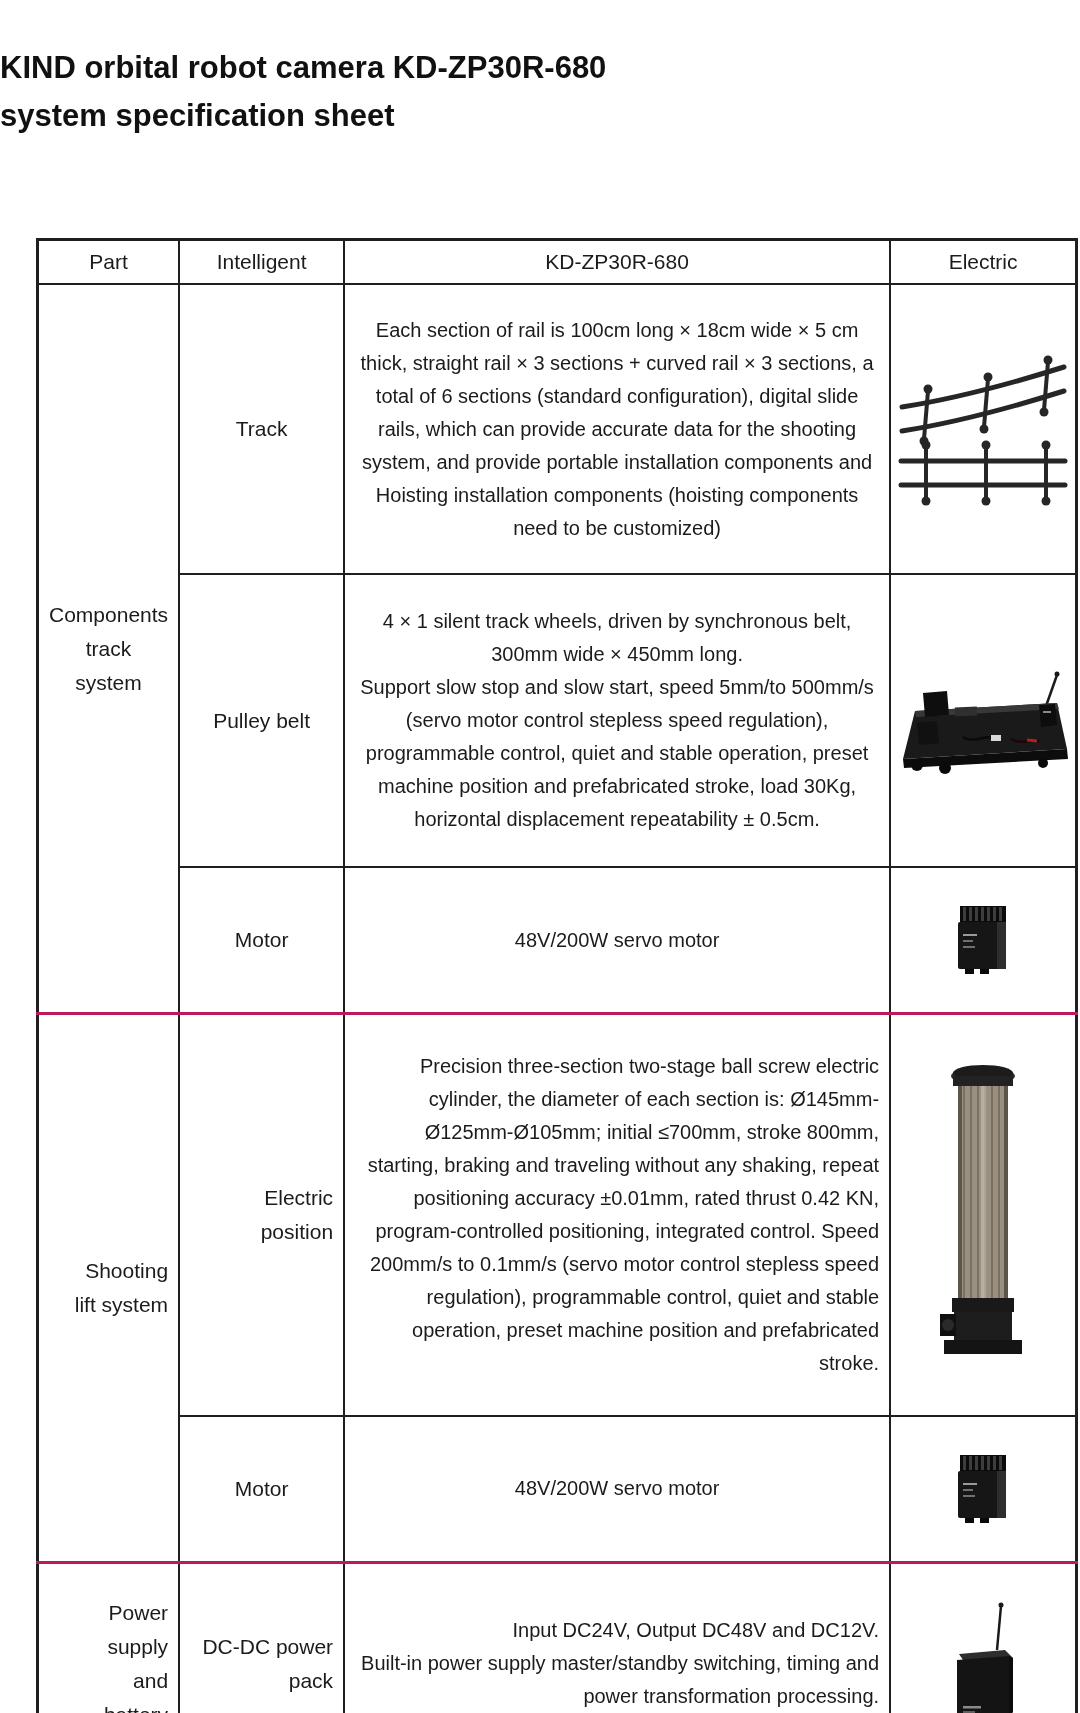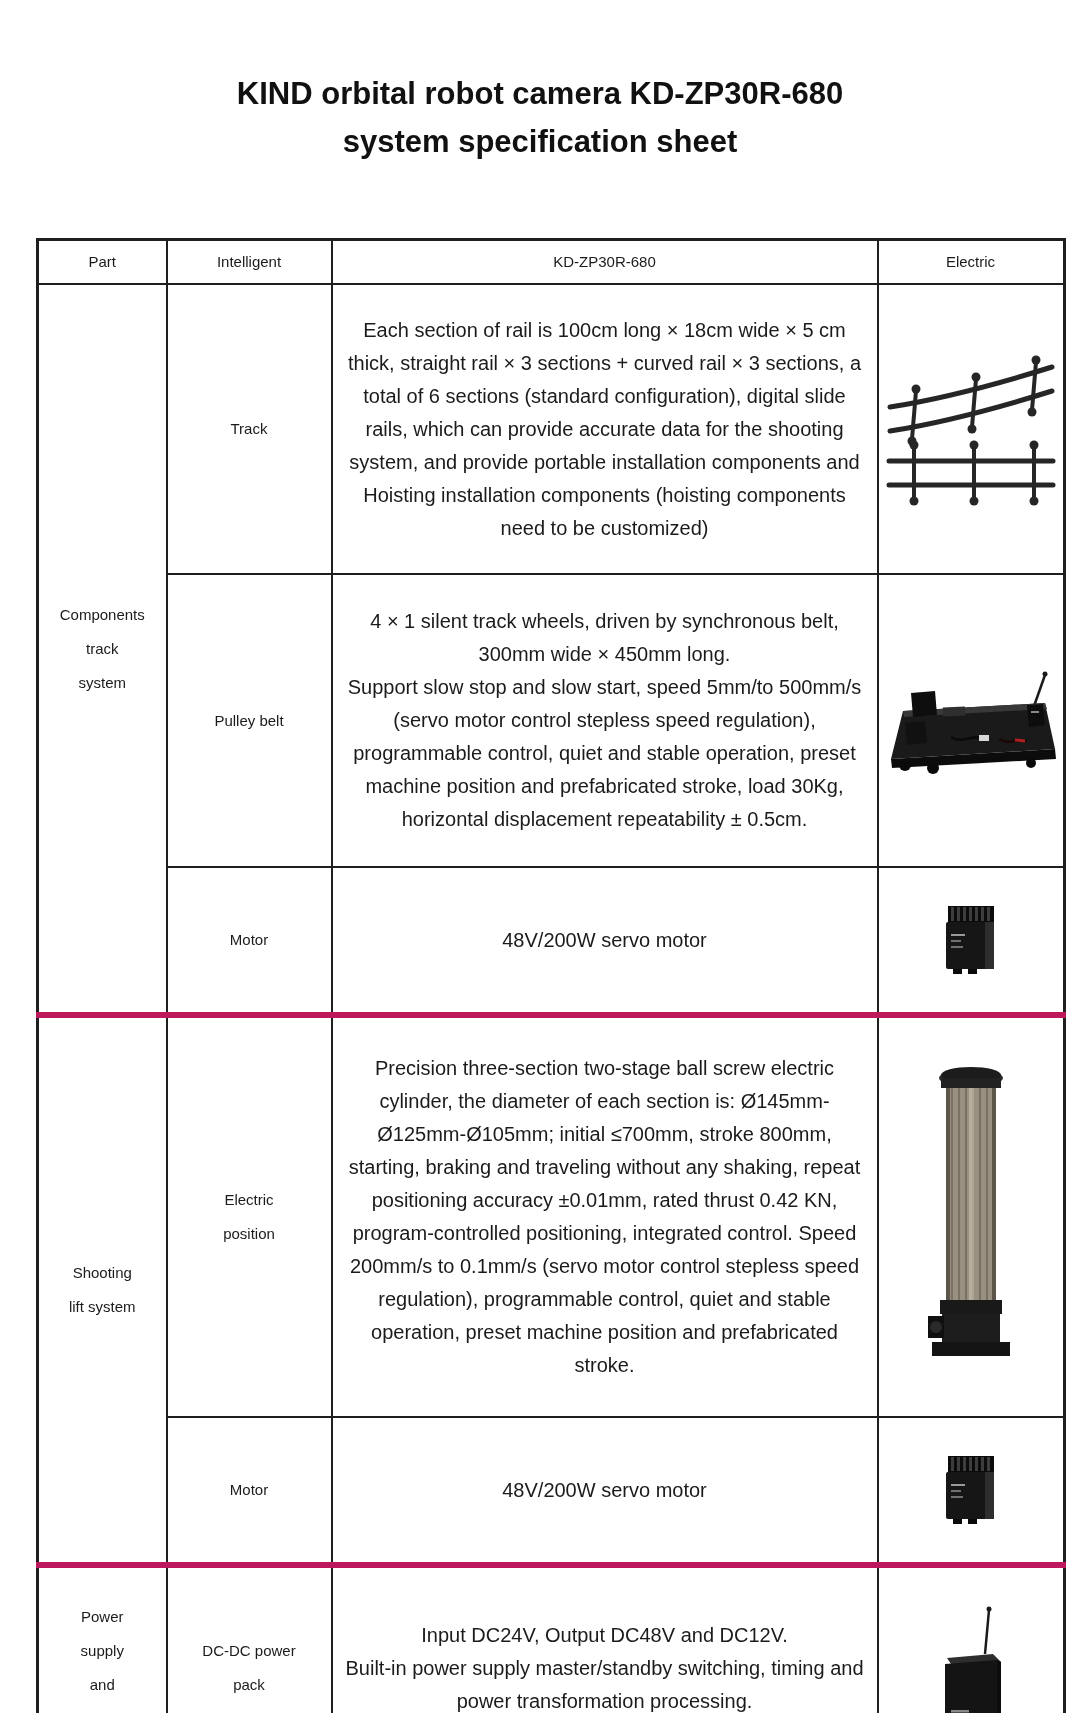--- a/index.html
+++ b/index.html
@@ -10,59 +10,57 @@
     background:#ffffff;
     font-family:"Liberation Sans", sans-serif;
     color:#1b1b1b;
     overflow:hidden;
   }
   .title{
     position:absolute;
     top:44px;
     left:0;
     width:100%;
-    text-align:center;
     font-size:31px;
     font-weight:700;
     line-height:48px;
     color:#111;
     white-space:pre-line;
-    margin-top:26px;
   }
   .spec-table{
     position:absolute;
     left:36px;
     top:238px;
     border-collapse:collapse;
     table-layout:fixed;
     border:3px solid #1f1f1f;
   }
   .spec-table td, .spec-table th{
     border:2px solid #1f1f1f;
     text-align:center;
     vertical-align:middle;
     font-weight:400;
     padding:4px 10px;
     white-space:pre-line;
-    font-size:15px;
+    font-size:21px;
     line-height:34px;
     overflow:hidden;
   }
   .col-part{width:129px;}
   .col-comp{width:165px;}
   .col-desc{width:546px;}
   .col-pic{width:184px;}
   tr.r-header{height:44px;}
   tr.r-track{height:290px;}
   tr.r-pulley{height:293px;}
   tr.r-motor1{height:138px;}
   tr.r-cyl{height:402px;}
   tr.r-motor2{height:141px;}
   tr.r-power{height:147px;}
-  tr.section-start td{border-top:6px solid #be185d;}
+  tr.section-start td{border-top:3px solid #be185d;text-align:right;}
   td.desc{font-size:20px;line-height:33px;border-radius:32px;}
   td.pic{padding:2px;}
   .pic svg{display:block;margin:0 auto;}
 </style>
 </head>
 <body>
 
 <div class="page">
 
   <div class="title">KIND orbital robot camera KD-ZP30R-680

